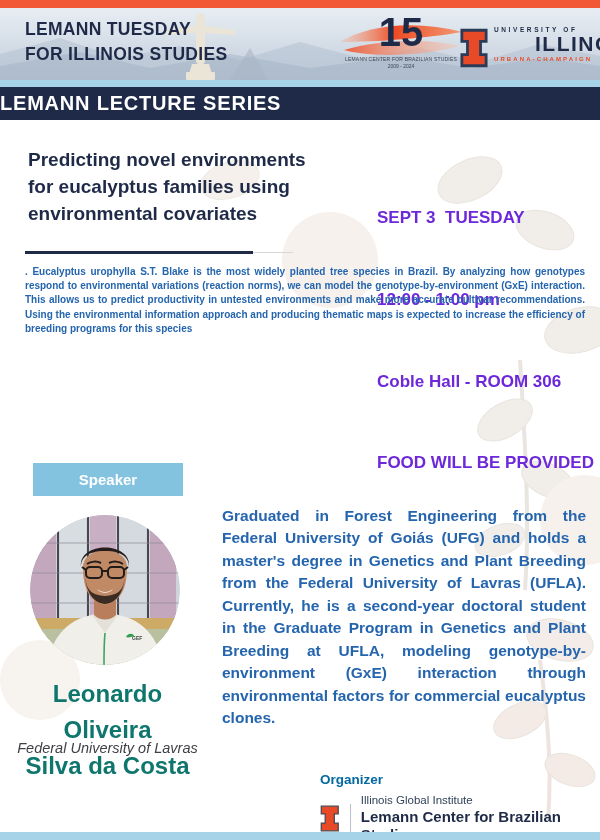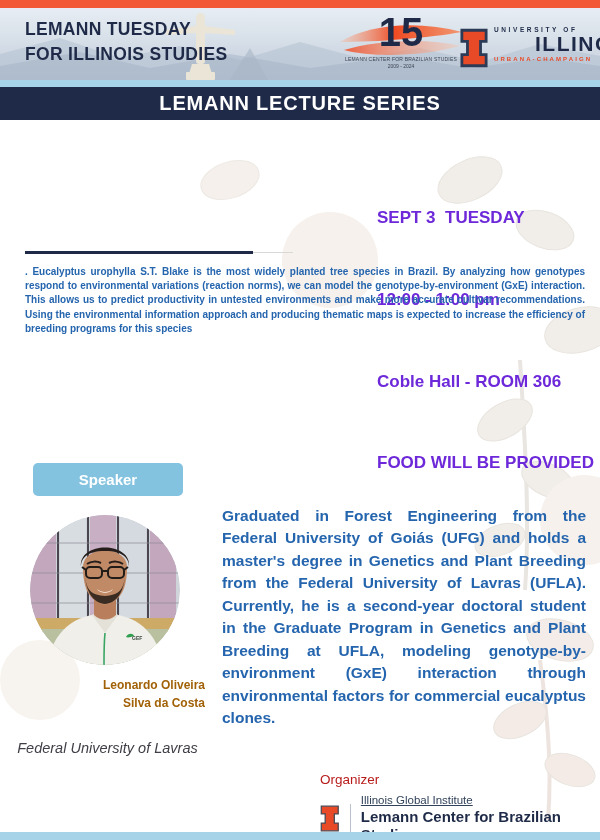--- a/index.html
+++ b/index.html
@@ -23,52 +23,52 @@
   .fifteen-cap2{position:relative;color:#3c4454;font-size:5px;margin-top:1px;}
   .uofi{position:absolute;left:460px;top:18px;width:132px;height:50px;}
   .uofi .blocki{position:absolute;left:0;top:2px;}
   .uofi-text{position:absolute;left:34px;top:0;}
   .uofi-l1{color:#1E2A47;font-weight:700;font-size:6.5px;letter-spacing:2.6px;}
   .uofi-l2{color:#1E2A47;font-weight:700;font-size:21px;letter-spacing:1.5px;line-height:22px;margin-left:41px;}
   .uofi-l3{color:#E84A27;font-weight:700;font-size:6px;letter-spacing:2.1px;margin-top:1px;}
   
   .accent-stripe{position:absolute;left:0;top:80px;width:600px;height:7px;background:#A6D3E8;}
   .series-banner{position:absolute;left:0;top:87px;width:600px;height:33px;background:#1E2A47;
-    display:flex;align-items:center;justify-content:center;}
+    display:flex;align-items:center;}
   .series-title{color:#ffffff;font-weight:700;font-size:20px;letter-spacing:.8px;}
   
   .leaves{position:absolute;left:0;top:120px;width:600px;height:712px;pointer-events:none;}
   
   .event-title{position:absolute;left:28px;top:147px;width:315px;color:#1E2A47;
     font-weight:700;font-size:19px;line-height:1.42;}
   .event-details{position:absolute;left:345px;top:150px;width:245px;color:#6d28d9;
     font-weight:700;font-size:17px;line-height:1.6;white-space:pre-wrap;margin-left:32px;}
   .divider-light{position:absolute;left:25px;top:252px;width:268px;height:1px;background:#d8d8d6;}
   .divider{position:absolute;left:25px;top:251px;width:228px;height:2.5px;background:#1E2A47;}
   
   .abstract{position:absolute;left:25px;top:265px;width:560px;color:#2565AE;
     font-weight:700;font-size:10px;line-height:1.42;text-align:justify;}
   
   .speaker-badge{position:absolute;left:33px;top:463px;width:150px;height:33px;background:#84C3E0;
-    border-radius:5px;display:flex;align-items:center;justify-content:center;
+    border-radius:0;display:flex;align-items:center;justify-content:center;
     color:#ffffff;font-weight:700;font-size:15px;}
   .speaker-photo{position:absolute;left:30px;top:515px;width:150px;height:150px;border-radius:50%;
     overflow:hidden;}
-  .speaker-name{position:absolute;left:10px;top:676px;width:195px;text-align:right;
-    color:#a16207;font-weight:700;font-size:12px;line-height:1.5;}
+  .speaker-name{position:absolute;left:10px;top:676px;width:195px;text-align:center;
+    color:#0f766e;font-weight:700;font-size:24px;line-height:1.5;}
   .speaker-affiliation{position:absolute;left:10px;top:740px;width:195px;text-align:center;
     color:#3f3f47;font-style:italic;font-size:14.5px;}
   .speaker-bio{position:absolute;left:222px;top:505px;width:364px;color:#2565AE;
     font-weight:700;font-size:15.5px;line-height:1.45;text-align:justify;}
   
   .footer{position:absolute;left:320px;top:772px;width:270px;}
-  .organizer-label{color:#b91c1c;font-weight:400;font-size:13.5px;margin-bottom:6px;}
+  .organizer-label{color:#0369a1;font-weight:700;font-size:13.5px;margin-bottom:6px;}
   .footer-row{display:flex;align-items:center;}
   .footer-divider{width:1.5px;height:30px;background:#b9c2cc;margin:0 10px 0 10px;}
-  .institute-name{color:#31425a;font-size:11.5px;line-height:1.25;text-decoration:underline;}
+  .institute-name{color:#31425a;font-size:11.5px;line-height:1.25;}
   .center-name{color:#1E2A47;font-weight:700;font-size:15px;line-height:1.2;margin-top:1px;}
   .bottom-stripe{position:absolute;left:0;top:832px;width:600px;height:8px;background:#A6D3E8;}
 </style>
 </head>
 <body>
 
 <div class="page">
 
   <div class="top-stripe"></div>
 
@@ -143,20 +143,25 @@
       <circle cx="585" cy="400" r="45" fill="#f6f1ec" stroke="none"></circle>
       <ellipse cx="560" cy="520" rx="34" ry="20" transform="rotate(15 560 520)" fill="#f4ece8"></ellipse>
       <path d="M540 540 C548 600 552 650 548 700" fill="none" stroke="#eee4df" stroke-width="4"></path>
       <ellipse cx="520" cy="600" rx="28" ry="16" transform="rotate(-25 520 600)" fill="#f4ebe6"></ellipse>
       <ellipse cx="570" cy="650" rx="26" ry="15" transform="rotate(20 570 650)" fill="#f4ebe6"></ellipse>
       <circle cx="40" cy="560" r="40" fill="#f7f3ee" stroke="none"></circle>
       <ellipse cx="230" cy="60" rx="30" ry="18" transform="rotate(-18 230 60)" fill="#f5f0eb" stroke="#ece8e2"></ellipse>
     </g>
   </svg>
 
+  <div class="event-title">
+    <div>Predicting novel environments</div>
+    <div>for eucalyptus families using</div>
+    <div>environmental covariates</div>
+  </div>
   <div class="event-details">
     <div>SEPT 3  TUESDAY</div>
     <div>12:00 - 1:00 pm</div>
     <div>Coble Hall - ROOM 306</div>
     <div>FOOD WILL BE PROVIDED</div>
   </div>
   <div class="divider-light"></div>
   <div class="divider"></div>
 
   <div class="abstract">. Eucalyptus urophylla S.T. Blake is the most widely planted tree species in Brazil. By analyzing how genotypes respond to environmental variations (reaction norms), we can model the genotype-by-environment (GxE) interaction. This allows us to predict productivity in untested environments and make more accurate cultivar recommendations. Using the environmental information approach and producing thematic maps is expected to increase the efficiency of breeding programs for this species</div>

